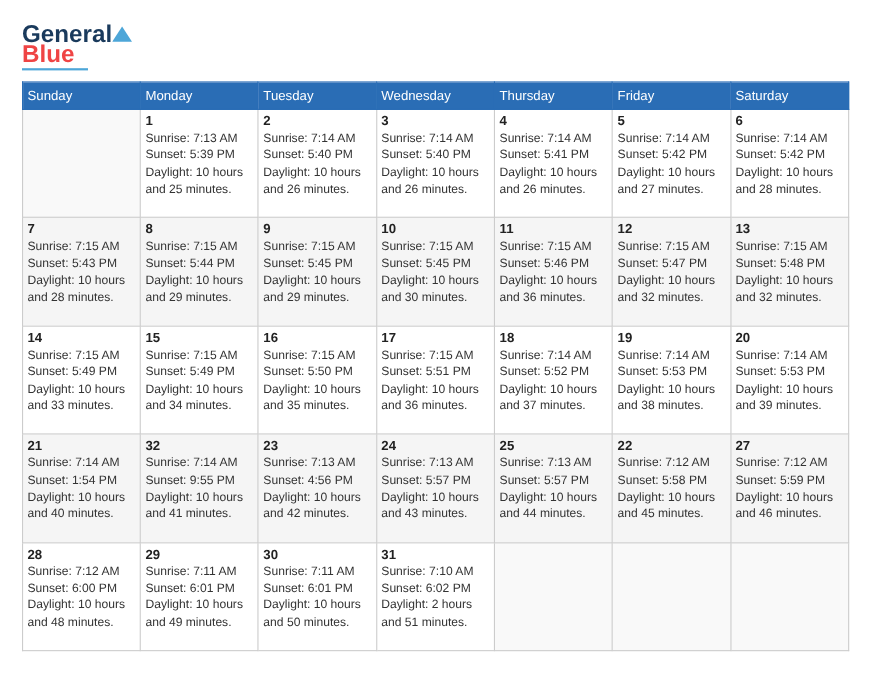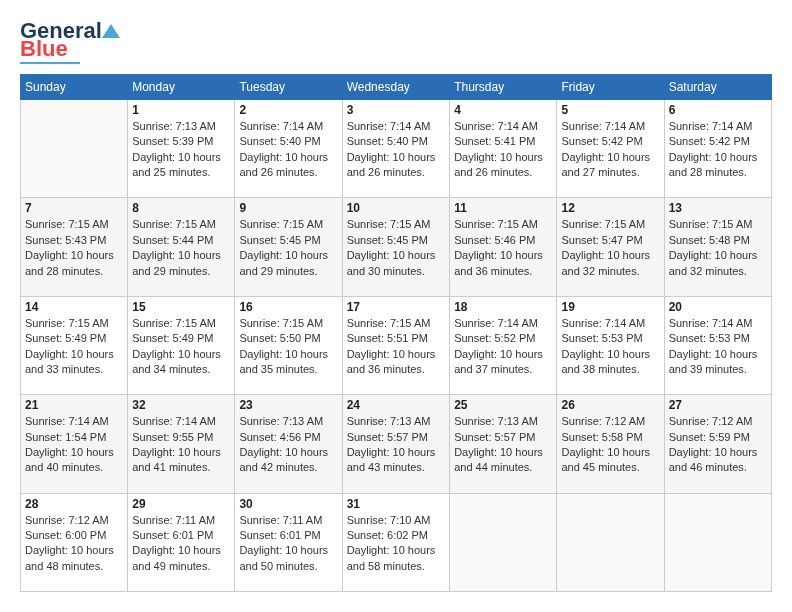--- a/index.html
+++ b/index.html
@@ -339,21 +339,21 @@
       </td>
           <td>
         <span class="day-num">25</span>
         <div class="day-info">
           <span>Sunrise: 7:13 AM</span><br>
           <span>Sunset: 5:57 PM</span><br>
           <span>Daylight: 10 hours and 44 minutes.</span>
         </div>
       </td>
           <td>
-        <span class="day-num">26</span>
+        <span class="day-num">22</span>
         <div class="day-info">
           <span>Sunrise: 7:12 AM</span><br>
           <span>Sunset: 5:58 PM</span><br>
           <span>Daylight: 10 hours and 45 minutes.</span>
         </div>
       </td>
           <td>
         <span class="day-num">27</span>
         <div class="day-info">
           <span>Sunrise: 7:12 AM</span><br>
@@ -385,21 +385,21 @@
           <span>Sunrise: 7:11 AM</span><br>
           <span>Sunset: 6:01 PM</span><br>
           <span>Daylight: 10 hours and 50 minutes.</span>
         </div>
       </td>
           <td>
         <span class="day-num">31</span>
         <div class="day-info">
           <span>Sunrise: 7:10 AM</span><br>
           <span>Sunset: 6:02 PM</span><br>
-          <span>Daylight: 10 hours and 58 minutes.</span>
+          <span>Daylight: 2 hours and 51 minutes.</span>
         </div>
       </td>
           <td class="empty"></td>
           <td class="empty"></td>
           <td class="empty"></td>
         </tr>
       </tbody>
   </table>
 </div>
 

